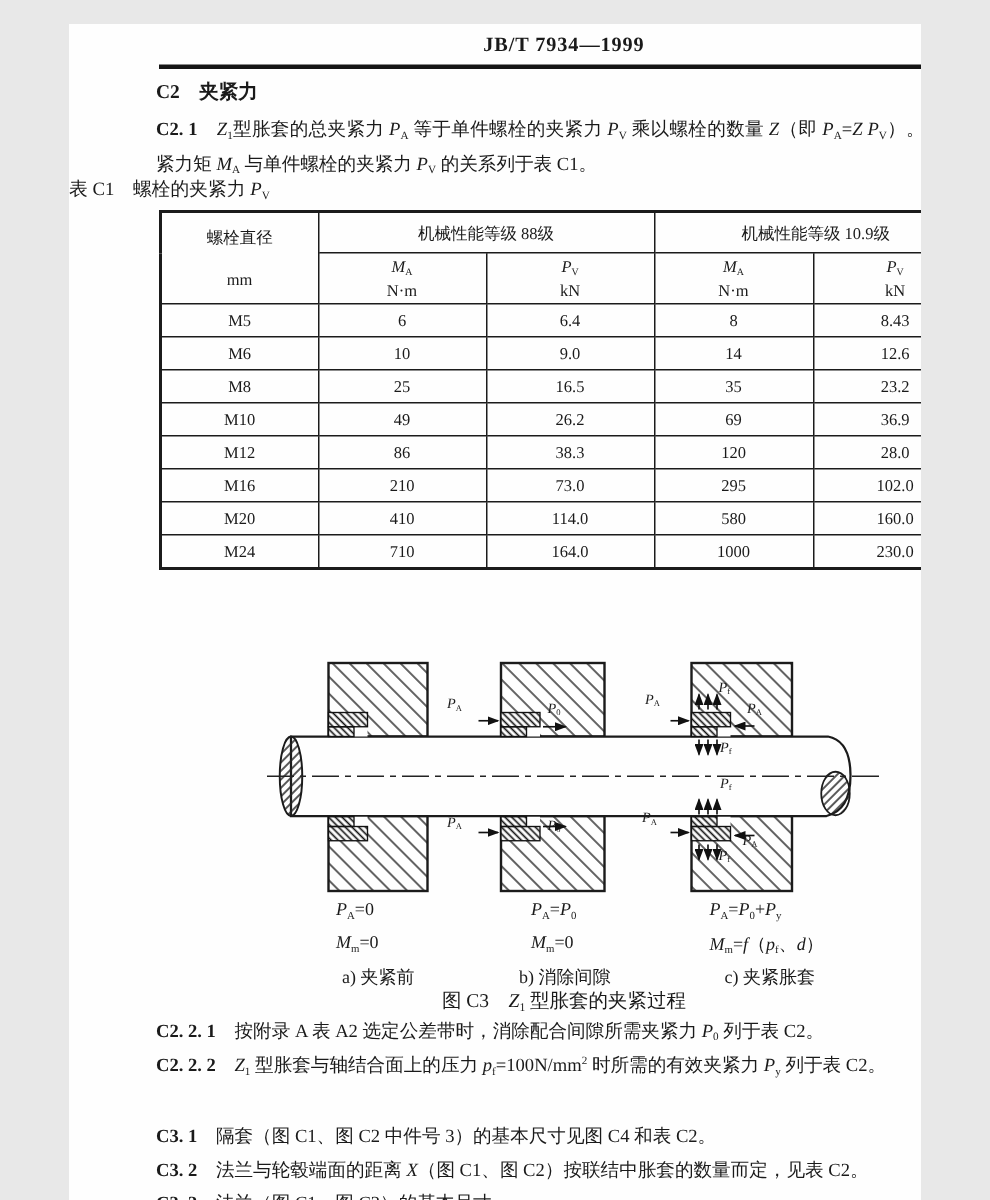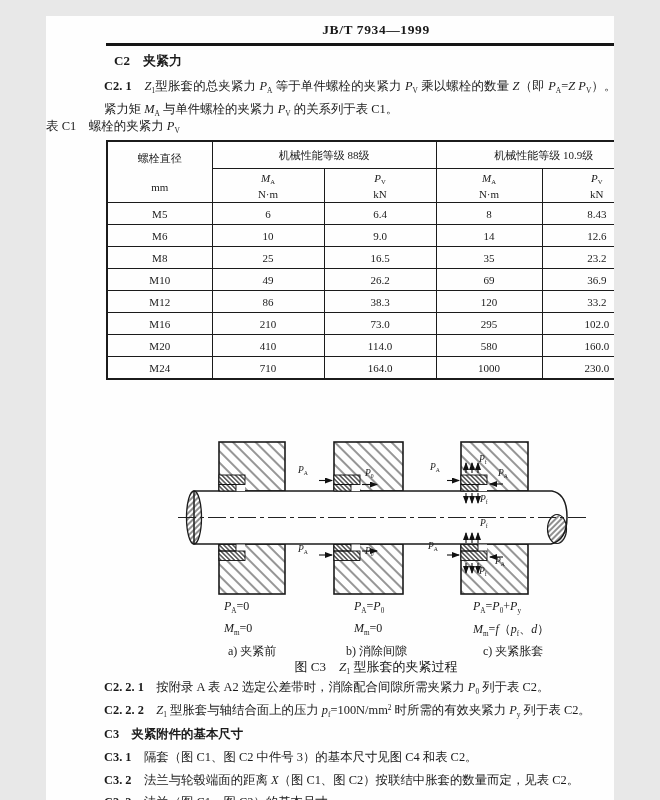--- a/index.html
+++ b/index.html
@@ -5,21 +5,21 @@
   html,body{margin:0;padding:0;background:#e8e8e8;}
   .page{position:relative;width:568px;height:800px;margin:16px auto;background:#fefefe;
         font-family:"Liberation Serif","DejaVu Serif",serif;color:#1a1a1a;overflow:hidden;}
   .abs{position:absolute;}
   .it{font-style:italic;}
   .bd{font-weight:bold;}
   sub{font-size:0.6em;line-height:0;vertical-align:-0.35em;}
   sup{font-size:0.6em;line-height:0;vertical-align:0.6em;}
   .hdr{top:6px;left:0;width:660px;text-align:center;font-weight:bold;font-size:13.5px;letter-spacing:0.6px;}
   .rule{top:27px;left:60px;width:552px;height:2.5px;background:#151515;}
-  .h-c2{top:36px;left:68px;font-size:13px;}
+  .h-c2{top:36px;left:58px;font-size:13px;}
   .para{top:59px;left:58px;width:588px;font-size:12.4px;line-height:23px;text-align:justify;font-family:Liberation Serif, serif;}
   .tcap{top:102px;left:0;width:660px;font-size:12.5px;}
   table.c1{position:absolute;top:124px;left:60px;width:545px;border-collapse:collapse;table-layout:fixed;
            font-size:11px;text-align:center;border:2.5px solid #1b1b1b;}
   table.c1 td{border:1.4px solid #1b1b1b;padding:0;height:21px;overflow:hidden;}
   table.c1 tr.h1 td{height:26px;}
   table.c1 tr.h2 td{height:33px;}
   td.dia{vertical-align:middle;}
   .dia-in{display:flex;flex-direction:column;justify-content:space-around;height:56px;}
   .shc{line-height:15px;padding-top:1px;}
@@ -106,21 +106,21 @@
           <td>49</td>
           <td>26.2</td>
           <td>69</td>
           <td>36.9</td>
         </tr>
     <tr>
           <td>M12</td>
           <td>86</td>
           <td>38.3</td>
           <td>120</td>
-          <td>33.2</td>
+          <td>28.0</td>
         </tr>
     <tr>
           <td>M16</td>
           <td>210</td>
           <td>73.0</td>
           <td>295</td>
           <td>102.0</td>
         </tr>
     <tr>
           <td>M20</td>
@@ -246,18 +246,17 @@
   <div class="abs formula" style="left:427px;top:583px;"><span class="it">P</span><sub>A</sub><span>=</span><span class="it">P</span><sub>0</sub><span>+</span><span class="it">P</span><sub>y</sub></div>
   <div class="abs formula" style="left:427px;top:605px;"><span class="it">M</span><sub>m</sub><span>=</span><span class="it">f</span><span>（</span><span class="it">p</span><sub>f</sub><span>、</span><span class="it">d</span><span>）</span></div>
 
   <div class="abs fcap" style="left:182px;top:627px;">a) 夹紧前</div>
   <div class="abs fcap" style="left:300px;top:627px;">b) 消除间隙</div>
   <div class="abs fcap" style="left:437px;top:627px;">c) 夹紧胀套</div>
   <div class="abs ftitle"><span>图 C3　</span><span class="it">Z</span><sub>1</sub><span> 型胀套的夹紧过程</span></div>
 
   <div class="abs line" style="top:663px;"><span class="bd">C2. 2. 1</span><span>　按附录 A 表 A2 选定公差带时，消除配合间隙所需夹紧力 </span><span class="it">P</span><sub>0</sub><span> 列于表 C2。</span></div>
   <div class="abs line" style="top:686px;"><span class="bd">C2. 2. 2</span><span>　</span><span class="it">Z</span><sub>1</sub><span> 型胀套与轴结合面上的压力 </span><span class="it">p</span><sub>f</sub><span>=100N/mm</span><sup>2</sup><span> 时所需的有效夹紧力 </span><span class="it">P</span><sub>y</sub><span> 列于表 C2。</span></div>
-  <div class="abs line" style="top:710px;"><span class="bd">C3</span><span class="bd">　夹紧附件的基本尺寸</span></div>
   <div class="abs line" style="top:733px;"><span class="bd">C3. 1</span><span>　隔套（图 C1、图 C2 中件号 3）的基本尺寸见图 C4 和表 C2。</span></div>
   <div class="abs line" style="top:756px;"><span class="bd">C3. 2</span><span>　法兰与轮毂端面的距离 </span><span class="it">X</span><span>（图 C1、图 C2）按联结中胀套的数量而定，见表 C2。</span></div>
   <div class="abs line" style="top:778px;"><span class="bd">C3. 3</span><span>　法兰（图 C1、图 C2）的基本尺寸</span></div>
 
 </div>
 
 </body></html>

